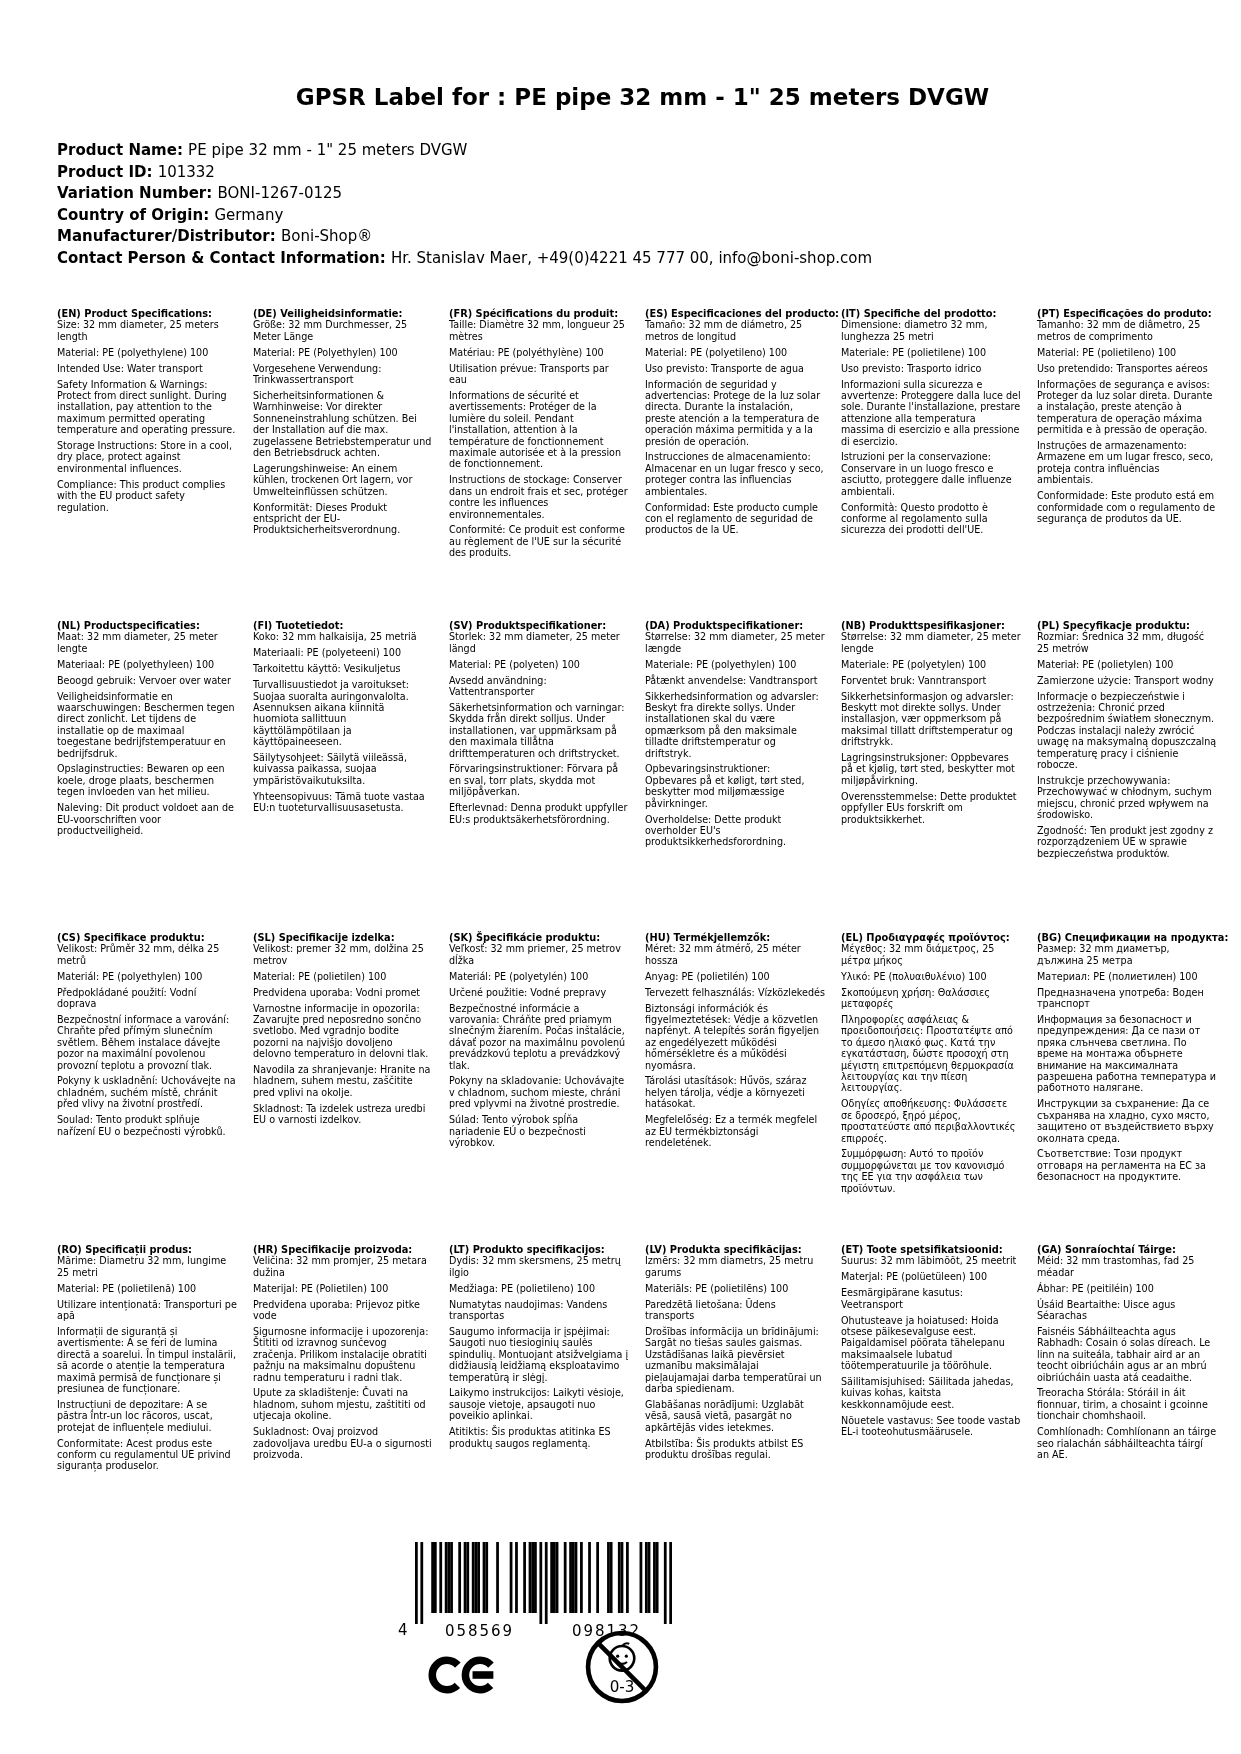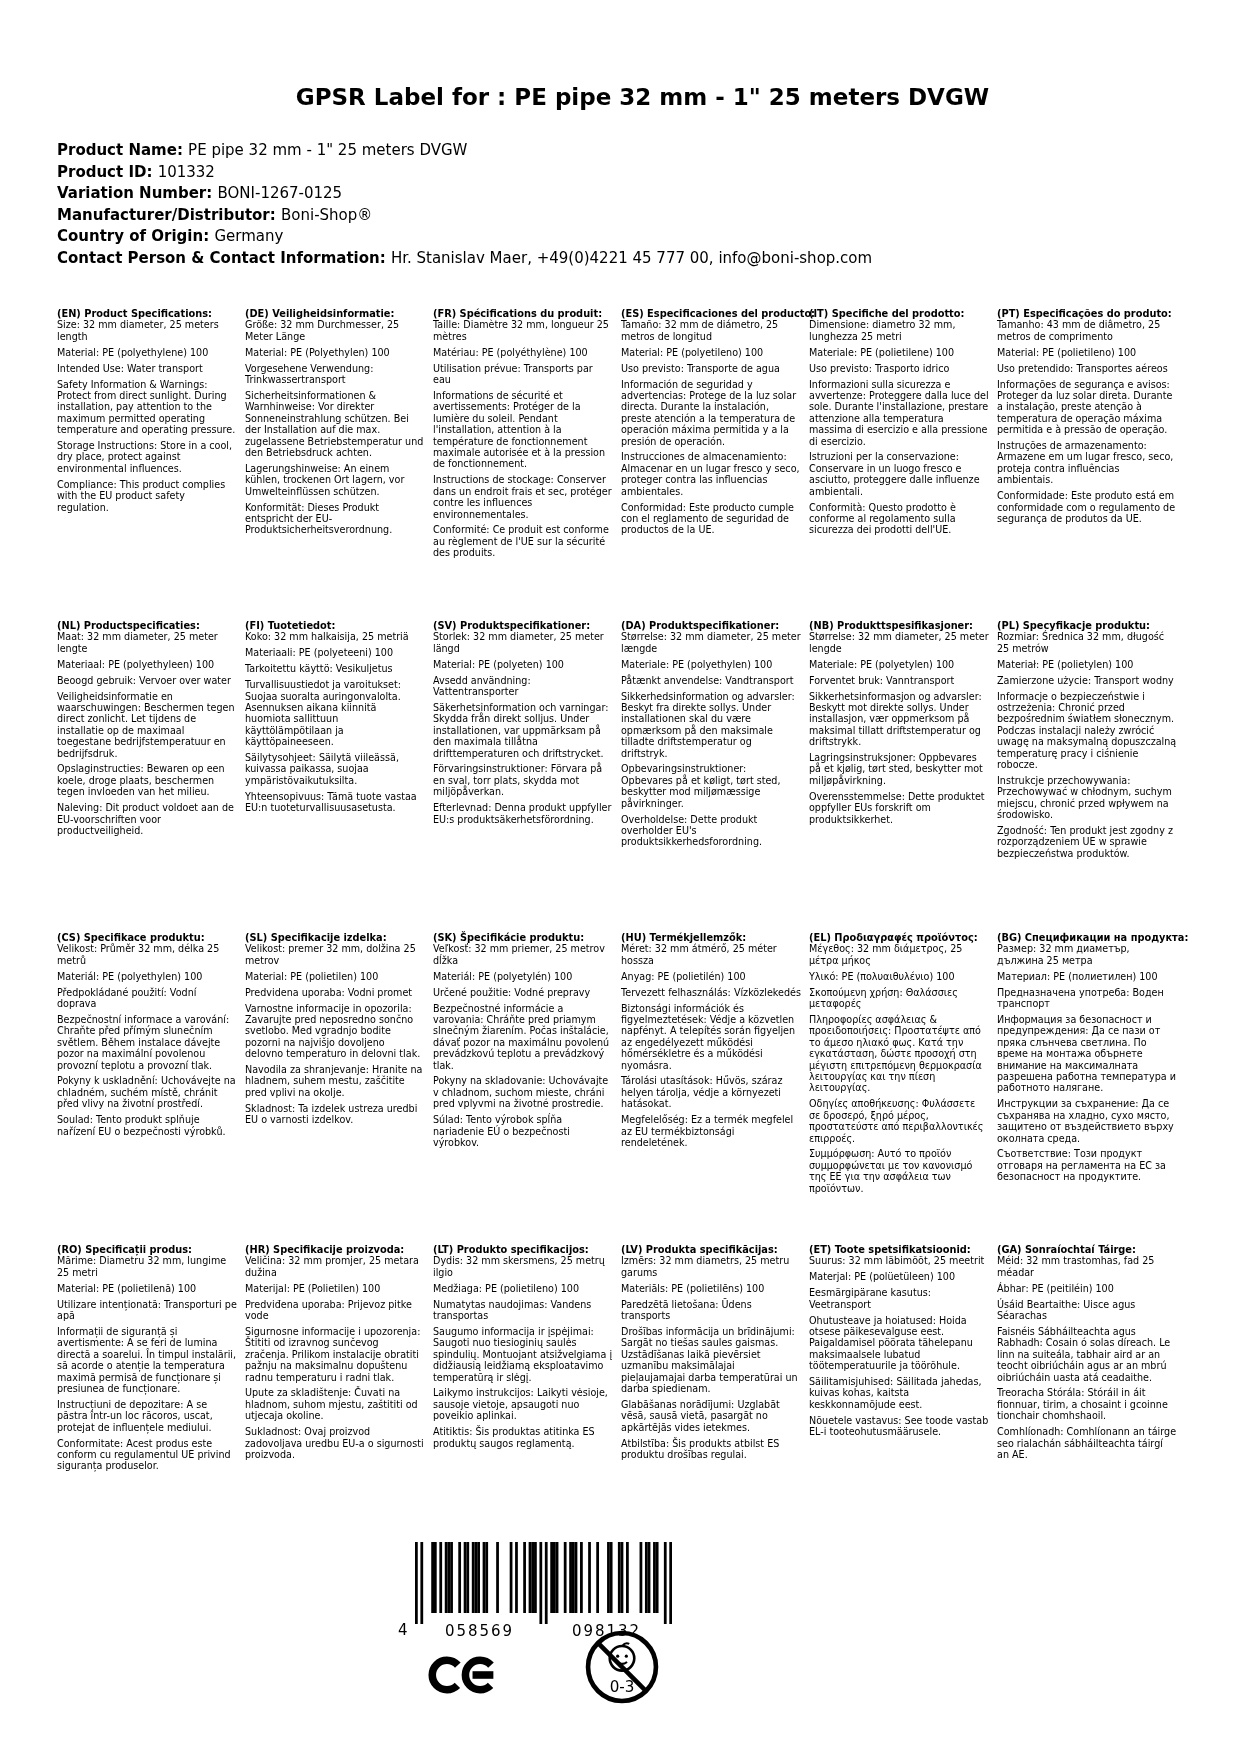--- a/index.html
+++ b/index.html
@@ -20,21 +20,21 @@
   .product-info{
     position:absolute;top:140px;left:57px;width:1140px;
     font-size:15px;line-height:21.5px;
   }
   .pi-label{font-weight:bold;}
   .pi-value{font-weight:normal;}
   .spec-grid{
     position:absolute;top:308px;left:57px;
     display:grid;
     grid-template-columns:repeat(6,180px);
-    column-gap:8px;
+    column-gap:16px;
     grid-auto-rows:312px;
   }
   .spec-cell{width:180px;overflow:visible;}
   .spec-header{
     font-size:9.8px;font-weight:bold;line-height:11.4px;
     white-space:nowrap;margin:0;
   }
   .spec-par{
     font-size:9.6px;line-height:11.4px;margin:0 0 4.5px 0;
   }
@@ -61,22 +61,22 @@
 <body>
 
 <div class="page">
 
   <h1 class="title">GPSR Label for : PE pipe 32 mm - 1" 25 meters DVGW</h1>
 
   <div class="product-info" id="product-info">
       <div><span class="pi-label">Product Name:  </span><span class="pi-value">PE pipe 32 mm - 1" 25 meters DVGW</span></div>
       <div><span class="pi-label">Product ID:  </span><span class="pi-value">101332</span></div>
       <div><span class="pi-label">Variation Number:  </span><span class="pi-value">BONI-1267-0125</span></div>
+      <div><span class="pi-label">Country of Origin:  </span><span class="pi-value">Germany</span></div>
       <div><span class="pi-label">Manufacturer/Distributor:  </span><span class="pi-value">Boni-Shop®</span></div>
-      <div><span class="pi-label">Country of Origin:  </span><span class="pi-value">Germany</span></div>
       <div><span class="pi-label">Contact Person &amp; Contact Information:  </span><span class="pi-value">Hr. Stanislav Maer, +49(0)4221 45 777 00, info@boni-shop.com</span></div>
     </div>
 
   <div class="spec-grid" id="spec-grid">
       <div class="spec-cell">
         <div class="spec-header">(EN) Product Specifications:</div>
         <p class="spec-par">Size: 32 mm diameter, 25 meters length</p>
         <p class="spec-par">Material: PE (polyethylene) 100</p>
         <p class="spec-par">Intended Use: Water transport</p>
         <p class="spec-par">Safety Information &amp; Warnings: Protect from direct sunlight. During installation, pay attention to the maximum permitted operating temperature and operating pressure.</p>
@@ -114,21 +114,21 @@
         <div class="spec-header">(IT) Specifiche del prodotto:</div>
         <p class="spec-par">Dimensione: diametro 32 mm, lunghezza 25 metri</p>
         <p class="spec-par">Materiale: PE (polietilene) 100</p>
         <p class="spec-par">Uso previsto: Trasporto idrico</p>
         <p class="spec-par">Informazioni sulla sicurezza e avvertenze: Proteggere dalla luce del sole. Durante l'installazione, prestare attenzione alla temperatura massima di esercizio e alla pressione di esercizio.</p>
         <p class="spec-par">Istruzioni per la conservazione: Conservare in un luogo fresco e asciutto, proteggere dalle influenze ambientali.</p>
         <p class="spec-par">Conformità: Questo prodotto è conforme al regolamento sulla sicurezza dei prodotti dell'UE.</p>
       </div>
       <div class="spec-cell">
         <div class="spec-header">(PT) Especificações do produto:</div>
-        <p class="spec-par">Tamanho: 43 mm de diâmetro, 25 metros de comprimento</p>
+        <p class="spec-par">Tamanho: 32 mm de diâmetro, 25 metros de comprimento</p>
         <p class="spec-par">Material: PE (polietileno) 100</p>
         <p class="spec-par">Uso pretendido: Transportes aéreos</p>
         <p class="spec-par">Informações de segurança e avisos: Proteger da luz solar direta. Durante a instalação, preste atenção à temperatura de operação máxima permitida e à pressão de operação.</p>
         <p class="spec-par">Instruções de armazenamento: Armazene em um lugar fresco, seco, proteja contra influências ambientais.</p>
         <p class="spec-par">Conformidade: Este produto está em conformidade com o regulamento de segurança de produtos da UE.</p>
       </div>
       <div class="spec-cell">
         <div class="spec-header">(NL) Productspecificaties:</div>
         <p class="spec-par">Maat: 32 mm diameter, 25 meter lengte</p>
         <p class="spec-par">Materiaal: PE (polyethyleen) 100</p>

